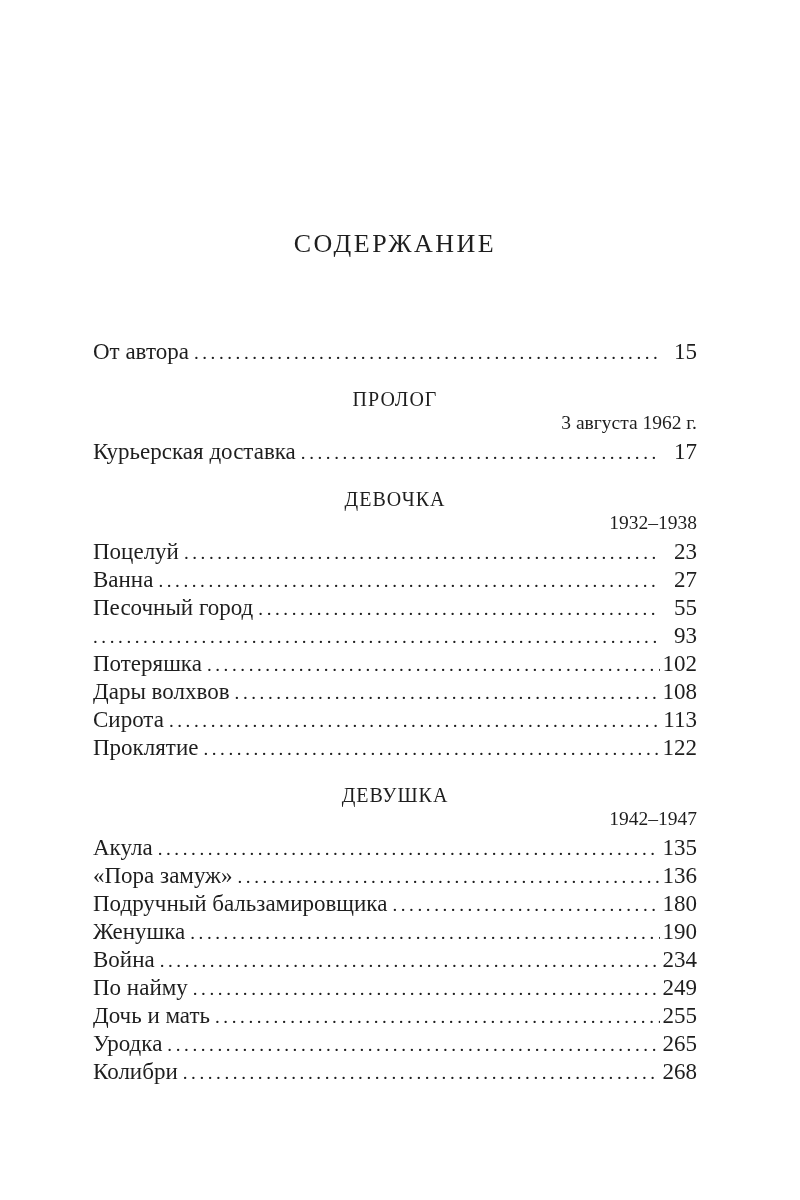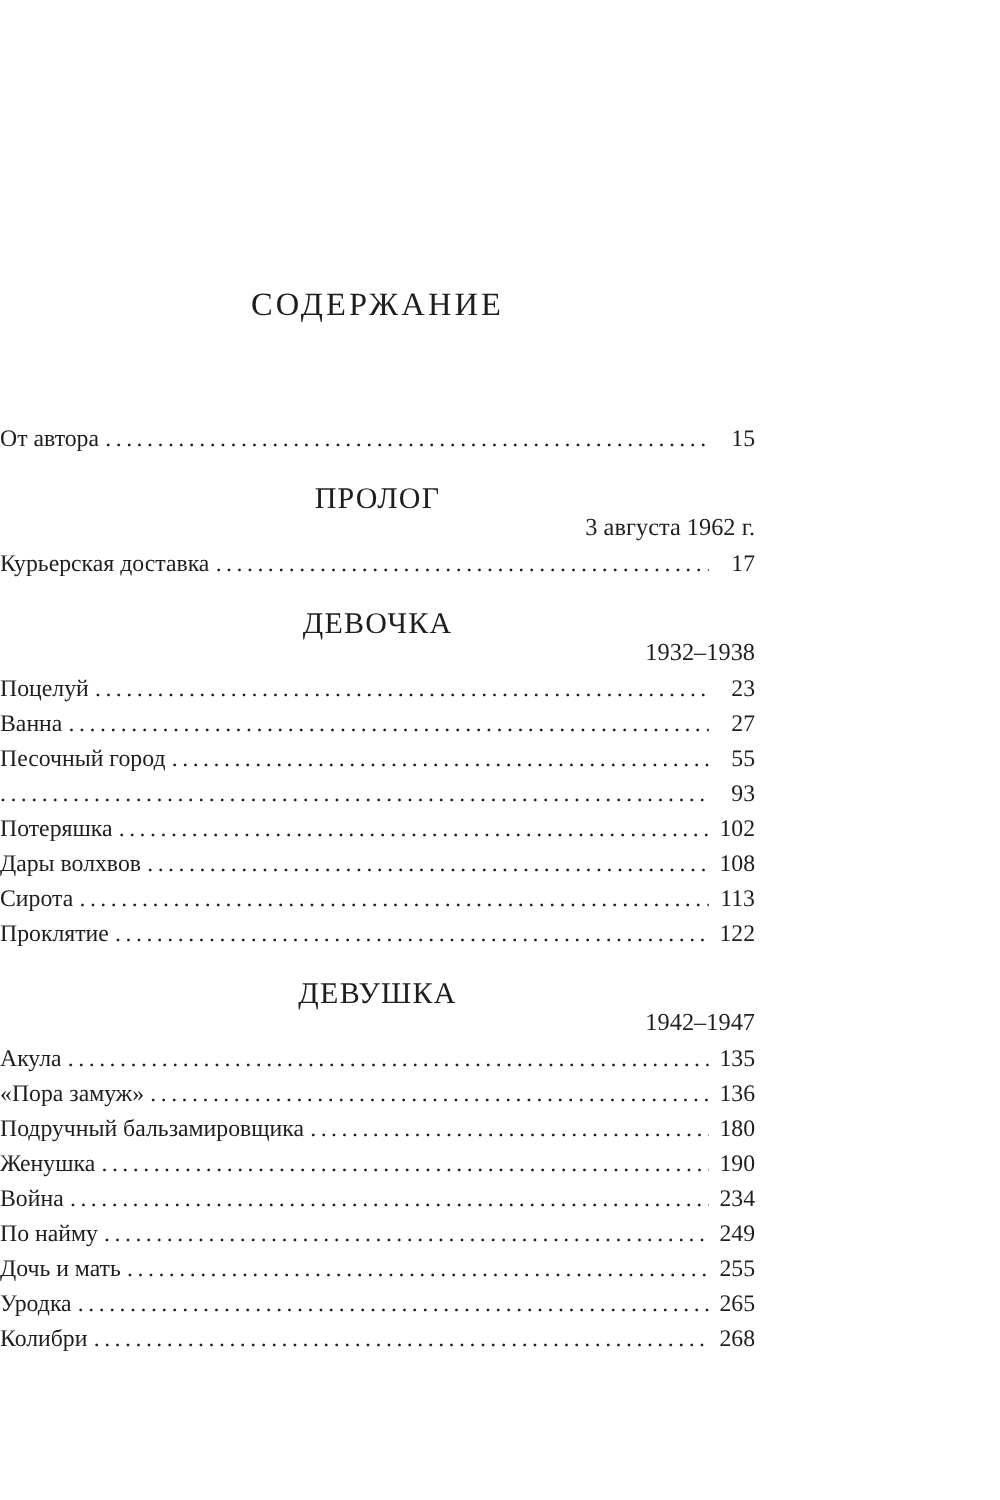--- a/index.html
+++ b/index.html
@@ -9,36 +9,37 @@
   }
   body {
     width: 800px;
     height: 1200px;
     overflow: hidden;
     font-family: "Liberation Serif", "DejaVu Serif", serif;
     color: #1e1e1e;
   }
   .page {
     width: 604px;
+    margin-left: 93px;
   }
   .title {
     margin: 230px 0 0 0;
     font-size: 26px;
     font-weight: 400;
     line-height: 28px;
     letter-spacing: 2.5px;
     text-align: center;
   }
   .toc {
     margin-top: 80px;
   }
   .row {
     display: flex;
     align-items: baseline;
-    font-size: 19px;
+    font-size: 23px;
     line-height: 28px;
     height: 28px;
   }
   .row .label {
     flex: none;
     white-space: nowrap;
     padding-right: 5px;
   }
   .row .dots {
     flex: 1 1 auto;
@@ -55,21 +56,21 @@
     flex: none;
     width: 37px;
     text-align: right;
     white-space: nowrap;
   }
   .section {
     margin-top: 22px;
   }
   .section-heading {
     margin: 0;
-    font-size: 24px;
+    font-size: 20px;
     font-weight: 400;
     line-height: 23px;
     letter-spacing: 1px;
     text-align: center;
   }
   .section-subheading {
     font-size: 19.5px;
     line-height: 23px;
     text-align: right;
   }

